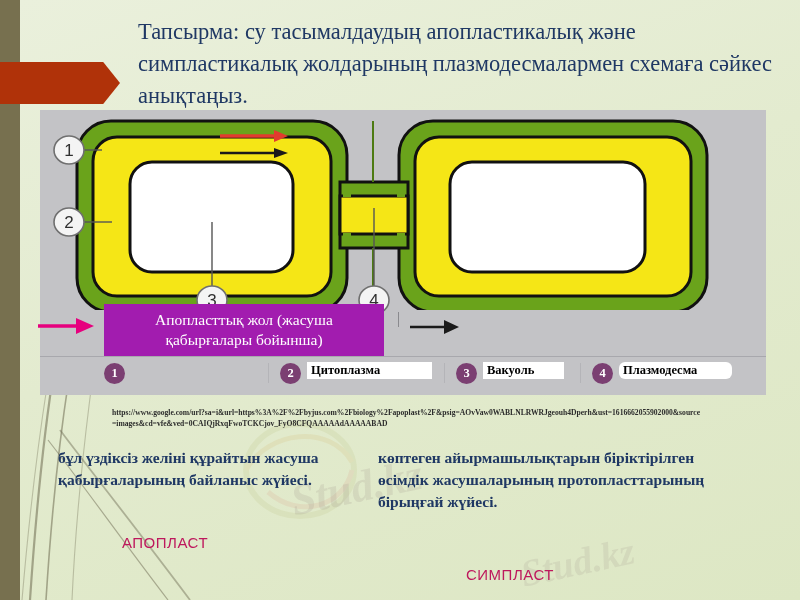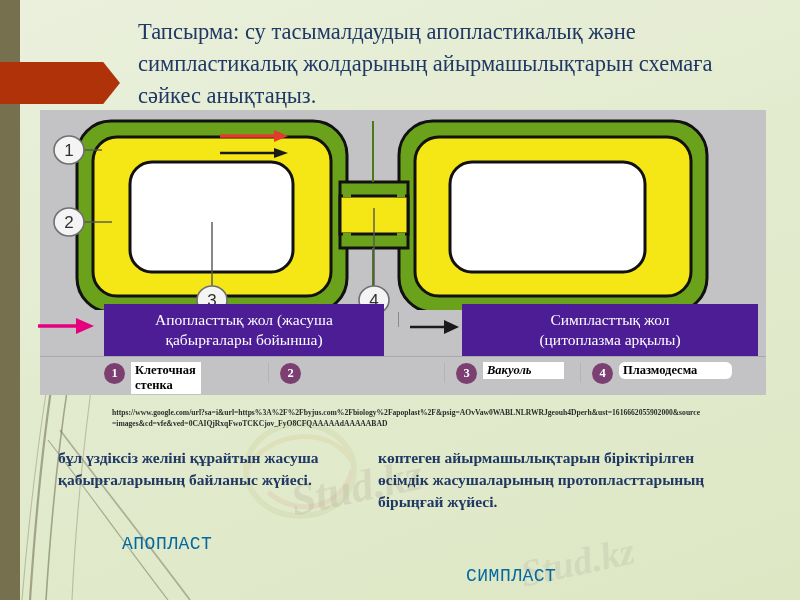--- a/index.html
+++ b/index.html
@@ -52,21 +52,21 @@
     width: 726px; height: 285px;
     background: #c3c3c6;
   }
   
   #cells-svg {
     position: absolute; left: 0; top: 0;
   }
   
   .callout-box {
     position: absolute;
-    background: #4c1d95;
+    background: #a21caf;
     color: #ffffff;
     text-align: center;
     font-size: 15.5px;
     line-height: 1.28;
     display: flex;
     align-items: center;
     justify-content: center;
     font-family: "Liberation Serif", serif;
   }
   #apoplast-box {
@@ -151,23 +151,23 @@
     color: #1f3864;
     font-weight: bold;
     font-size: 15.5px;
     line-height: 1.42;
     font-family: "Liberation Serif", serif;
   }
   #desc-left { left: 58px; top: 447px; width: 300px; }
   #desc-right { left: 378px; top: 447px; width: 370px; }
   .term {
     position: absolute;
-    color: #0369a1;
-    font-size: 18px;
-    font-family: Liberation Mono, monospace;
+    color: #be185d;
+    font-size: 15px;
+    font-family: Liberation Sans, sans-serif;
     letter-spacing: 0.5px;
   }
   #term-left { left: 122px; top: 534px; }
   #term-right { left: 466px; top: 566px; }
   
   .wm {
     position: absolute;
     font-family: "Liberation Serif", serif;
     font-style: italic;
     font-weight: bold;
@@ -205,21 +205,21 @@
   </g>
 </svg>
 
 <div class="wm" style="left:290px; top:122px; font-size:40px; transform:rotate(-14deg);">Stud.kz</div>
 <div class="wm" style="left:470px; top:188px; font-size:36px; transform:rotate(-14deg);">Stud.kz</div>
 <div class="wm" style="left:290px; top:462px; font-size:44px; transform:rotate(-12deg); color:rgba(160,150,140,0.20);">Stud.kz</div>
 <div class="wm" style="left:520px; top:540px; font-size:38px; transform:rotate(-12deg); color:rgba(160,150,140,0.18);">Stud.kz</div>
 
 <div id="left-arrow-banner"></div>
 
-<div id="title">Тапсырма: су тасымалдаудың апопластикалық және симпластикалық жолдарының айырмашылықтарын схемаға сәйкес анықтаңыз.</div>
+<div id="title">Тапсырма: су тасымалдаудың апопластикалық және симпластикалық жолдарының плазмодесмалармен схемаға сәйкес анықтаңыз.</div>
 
 <div id="diagram-panel">
 
   <svg id="cells-svg" width="726" height="200" viewBox="0 0 726 200">
     <defs>
       <clipPath id="clipAll">
           <rect x="0" y="0" width="726" height="200"></rect>
         </clipPath>
     </defs>
     <g clip-path="url(#clipAll)">
@@ -298,44 +298,41 @@
   </svg>
 
   <div id="panel-black-tick"></div>
   <svg id="panel-black-arrow" width="50" height="18">
     <line x1="0" y1="9" x2="34" y2="9" stroke="#1a1a1a" stroke-width="2.6"></line>
     <polygon points="34,2 49,9 34,16" fill="#1a1a1a"></polygon>
   </svg>
 
   <div class="callout-box" id="apoplast-box" style="white-space: pre-line;">Апопласттық жол (жасуша
 қабырғалары бойынша)</div>
-  <div class="callout-box" id="symplast-box" style="white-space: pre-line;">Симпласттық жол
-(цитоплазма арқылы)</div>
 
   <div id="panel-rule"></div>
 
   <div id="legend">
 
     <div class="legend-item" style="left:64px; top:2px;">
       <div class="legend-badge">1</div>
-      <div class="legend-label">Клеточная
-стенка</div>
     </div>
 
     <div class="legend-sep" style="left:228px;"></div>
 
     <div class="legend-item" style="left:240px; top:2px;">
       <div class="legend-badge">2</div>
+      <div class="legend-label" style="min-width:116px;">Цитоплазма</div>
     </div>
 
     <div class="legend-sep" style="left:404px;"></div>
 
     <div class="legend-item" style="left:416px; top:2px;">
       <div class="legend-badge">3</div>
-      <div class="legend-label" style="min-width:72px;font-style:italic;">Вакуоль</div>
+      <div class="legend-label" style="min-width:72px;">Вакуоль</div>
     </div>
 
     <div class="legend-sep" style="left:540px;"></div>
 
     <div class="legend-item" style="left:552px; top:2px;">
       <div class="legend-badge">4</div>
       <div class="legend-label" style="min-width:104px;border-radius:6px;">Плазмодесма</div>
     </div>
 
   </div>

